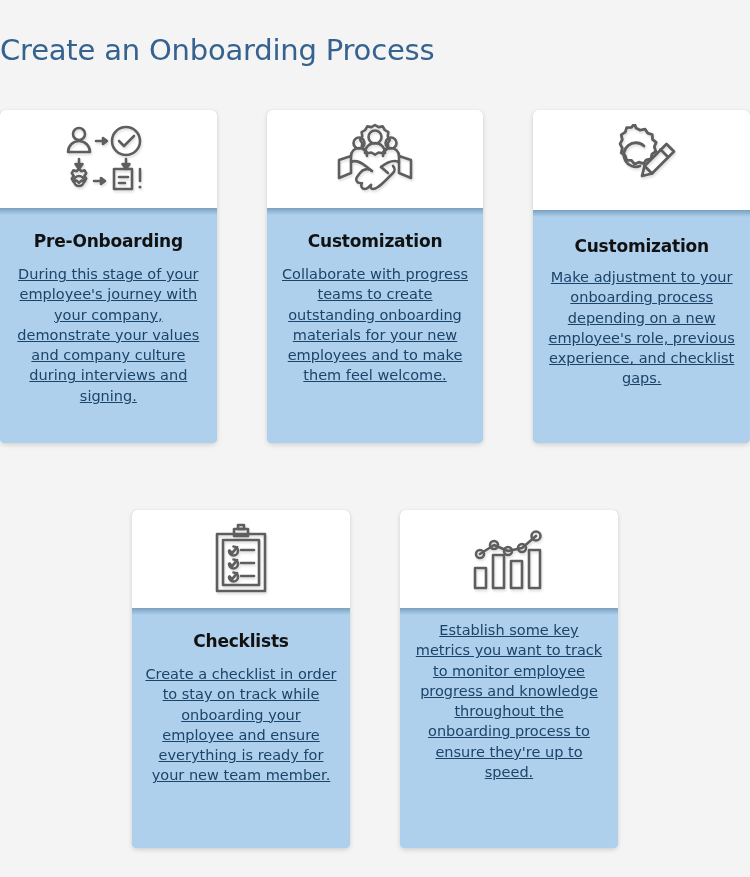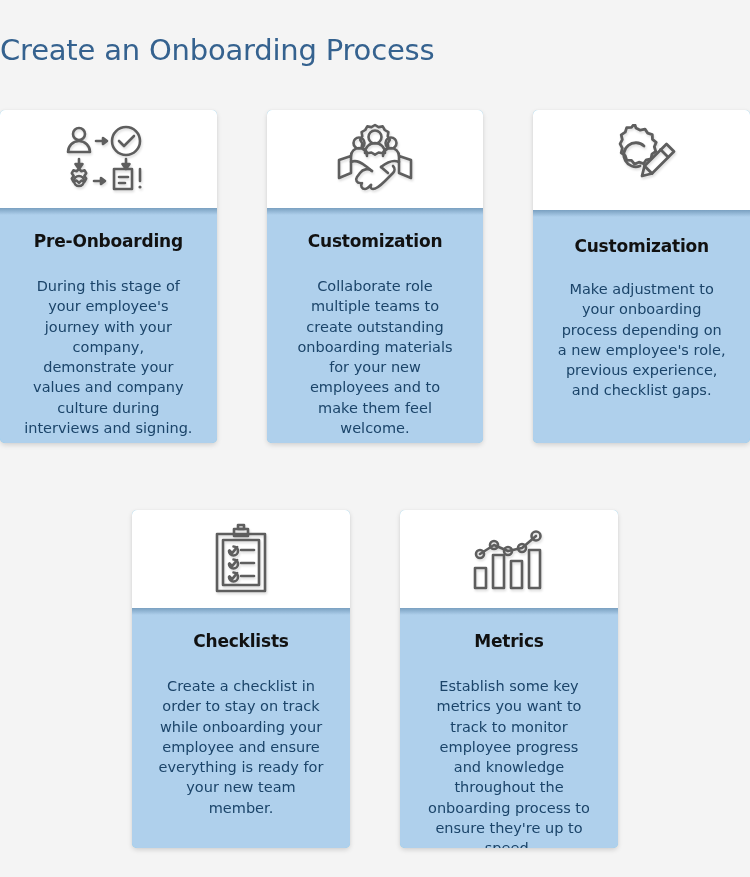--- a/index.html
+++ b/index.html
@@ -93,22 +93,23 @@
     margin: 0;
     padding-top: 22px;
     line-height: 22px;
   }
   .card-title.lower { padding-top: 25px; }
 
   .card-desc {
     font-size: 14.5px;
     line-height: 20.3px;
     color: #1b4469;
-    margin: 12px;
+    margin: 0;
     padding-top: 12px;
+    text-decoration: underline;
   }
   .card-desc.tight { padding-top: 10px; }
 </style>
 </head>
 <body>
 
 <div class="page-title">Create an Onboarding Process</div>
 
 <div class="row row-top">
 
@@ -177,21 +178,21 @@
           <path d="M67 39 c-6 -3 -13 1 -18 5"></path>
           <path d="M40 48 c-4 -3 -9 -2 -12 2 l-3 4 c-2 3 0 6 3 6"></path>
           <path d="M30 60 c-2 3 0 6 3 6 2 0 4 -2 6 -4"></path>
           <path d="M39 62 c-1 2 0 4 2 4 4 0 8 -4 12 -8 l8 -8 c2 -2 2 -5 0 -7"></path>
           <path d="M49 44 l7 6"></path>
         </svg>
       </span>
     </div>
     <div class="body-panel">
       <div class="card-title">Customization</div>
-      <div class="card-desc">Collaborate role multiple teams to create outstanding onboarding materials for your new employees and to make them feel welcome.</div>
+      <div class="card-desc">Collaborate with progress teams to create outstanding onboarding materials for your new employees and to make them feel welcome.</div>
     </div>
   </div>
 
   <div class="card card-top">
     <div class="icon-panel tall">
       <svg width="72" height="72" viewBox="0 0 72 72" fill="none" stroke="#5e5e5e" stroke-width="2.8" stroke-linecap="round" stroke-linejoin="round">
 
         <path d="M30 4 l4.3 2.2 4.7 -1.1 2.7 4 4.6 1.5 0.2 4.8 3.7 3 -1.9 4.4 1.5 4.6 -3.9 2.8 -0.9 4.7 -4.7 0.9 -2.8 3.9 -4.6 -1.5 -4.4 1.9 -3 -3.7 -4.8 -0.2 -1.5 -4.6 -4 -2.7 1.1 -4.7 -2.2 -4.3 2.2 -4.3 -1.1 -4.7 4 -2.7 1.5 -4.6 4.8 -0.2 3 -3.7 z"></path>
 
         <path d="M38 22 a12 12 0 1 0 -4 20"></path>
@@ -255,18 +256,17 @@
         <circle cx="51" cy="22" r="4"></circle>
         <circle cx="65" cy="10" r="4.5"></circle>
 
         <path d="M4 42 h11 v20 h-11 z"></path>
         <path d="M22 29 h11 v33 h-11 z"></path>
         <path d="M40 35 h11 v27 h-11 z"></path>
         <path d="M58 24 h11 v38 h-11 z"></path>
       </svg>
     </div>
     <div class="body-panel">
-      <div class="card-title">Metrics</div>
       <div class="card-desc">Establish some key metrics you want to track to monitor employee progress and knowledge throughout the onboarding process to ensure they're up to speed.</div>
     </div>
   </div>
 
 </div>
 
 </body></html>

